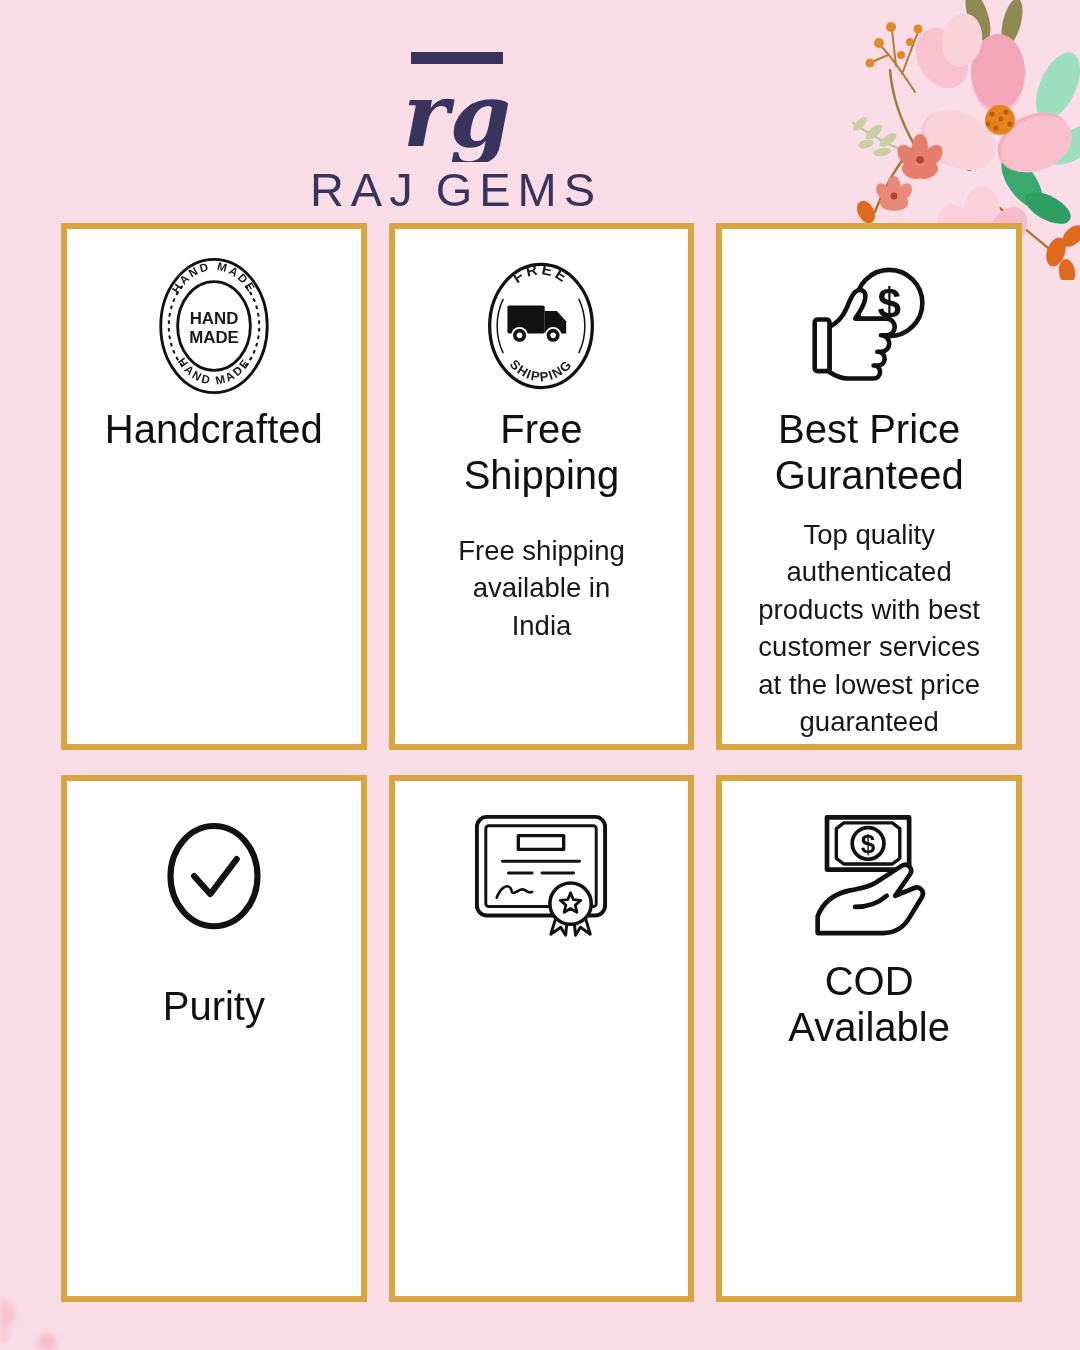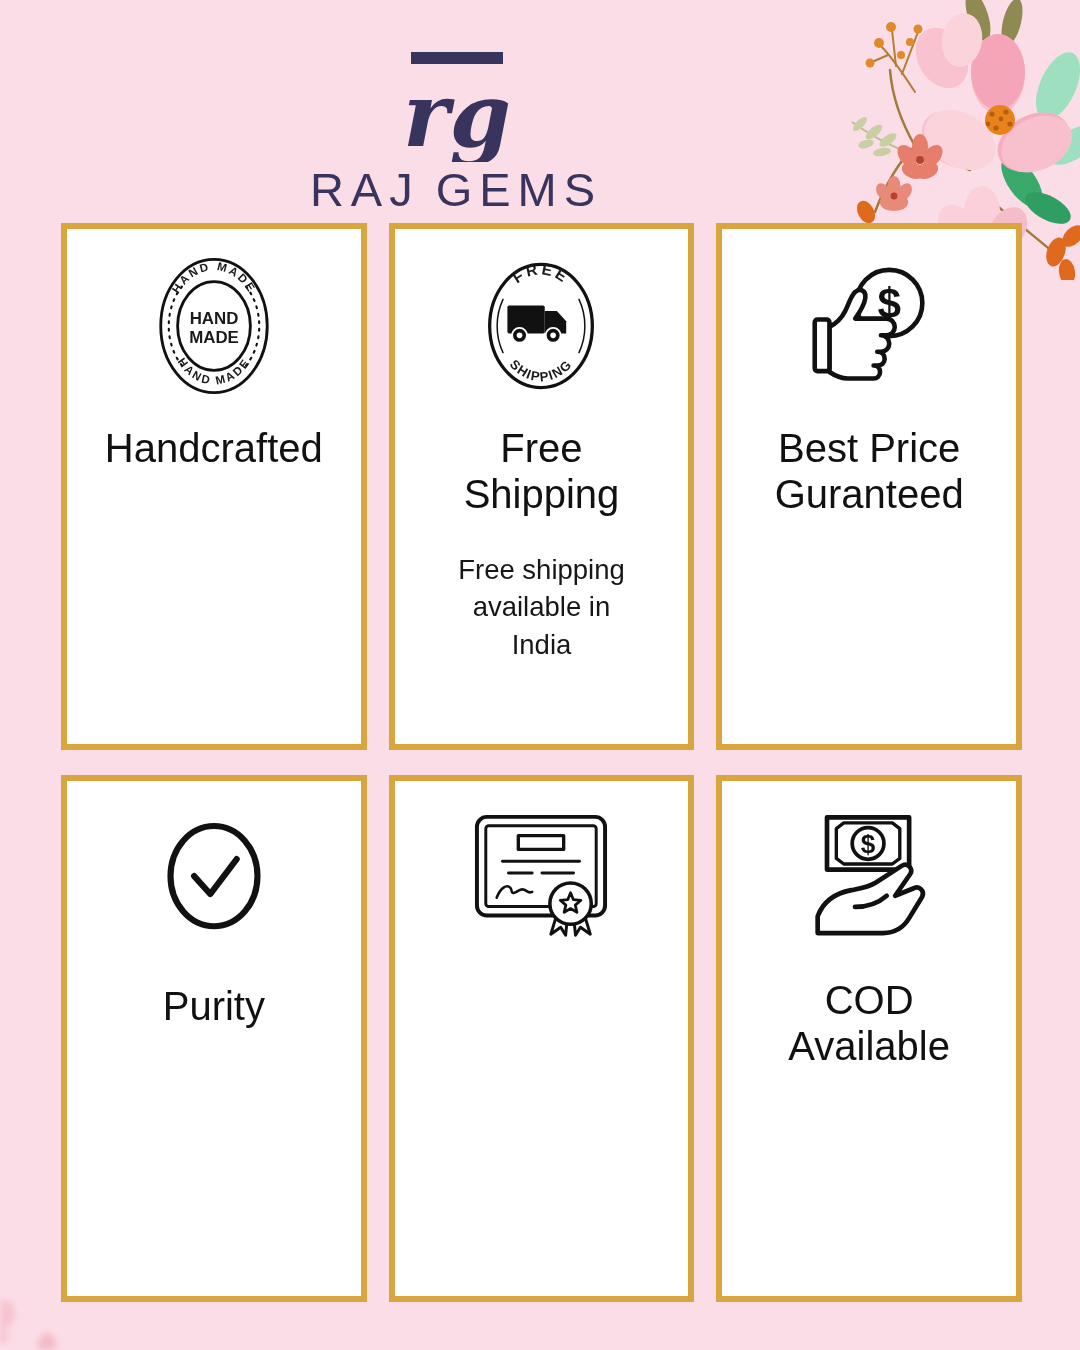--- a/index.html
+++ b/index.html
@@ -29,21 +29,21 @@
     display:grid;grid-template-columns:repeat(3,1fr);
     column-gap:22px;row-gap:25px;grid-auto-rows:527px;
   }
   .card{
     background:#ffffff;border:6px solid #d8a53e;box-sizing:border-box;
     display:flex;flex-direction:column;align-items:center;text-align:center;
     padding:26px 8px 0;overflow:hidden;
   }
   .icon-wrap{height:142px;flex:none;display:flex;align-items:center;justify-content:center;}
   .card-title{
-    font-size:40px;line-height:1.15;margin-top:28px;white-space:pre-line;
+    font-size:40px;line-height:1.15;margin-top:9px;white-space:pre-line;
     font-weight:400;color:#111;
   }
   .card-body{
     font-size:27.5px;line-height:1.36;margin-top:18px;white-space:pre-line;
     color:#171717;
   }
   .ic{stroke:#111;fill:none;stroke-linecap:round;stroke-linejoin:round;}
   .stamp-arc-text{font-family:"Liberation Sans",sans-serif;font-weight:700;fill:#1a1a1a;}
 </style>
 </head>
@@ -239,20 +239,26 @@
     <div class="icon-wrap">
       <svg width="138" height="138" viewBox="0 0 150 150">
         <circle class="ic" cx="97" cy="50" r="36" stroke-width="5"></circle>
         <text x="97" y="66" text-anchor="middle" font-size="46" font-weight="600" fill="#111">$</text>
         <path d="M32 76 C38 73 45 67 49 59 C53 51 55 43 60 38 C65 34 70 36 71 41 C72 47 69 53 64 61 L60 67 L94 67 C99 67 103 71 103 76 C103 81 99 85 94 85 L88 85 C93 85 97 89 97 94 C97 99 93 103 88 103 L84 103 C89 103 92 106 92 111 C92 115 89 118 84 118 L80 118 C84 118 87 121 87 125 C87 129 84 132 80 132 L52 132 C44 132 38 129 32 125 Z" fill="#fff" stroke="#111" stroke-width="5" stroke-linejoin="round"></path>
         <rect x="16" y="68" width="16" height="56" rx="3" fill="#fff" stroke="#111" stroke-width="5" stroke-linejoin="round"></rect>
       </svg>
     </div>
     <div class="card-title">Best Price
 Guranteed</div>
+    <div class="card-body">Top quality
+authenticated
+products with best
+customer services
+at the lowest price
+guaranteed</div>
   </div>
 
   <div class="card">
     <div class="icon-wrap">
       <svg width="104" height="118" viewBox="0 0 110 120">
         <ellipse class="ic" cx="55" cy="58" rx="46" ry="53" stroke-width="6.5"></ellipse>
         <path class="ic" d="M34 58 L51 77 L79 40" stroke-width="6.5"></path>
       </svg>
     </div>
     <div class="card-title" style="margin-top:34px">Purity</div>

